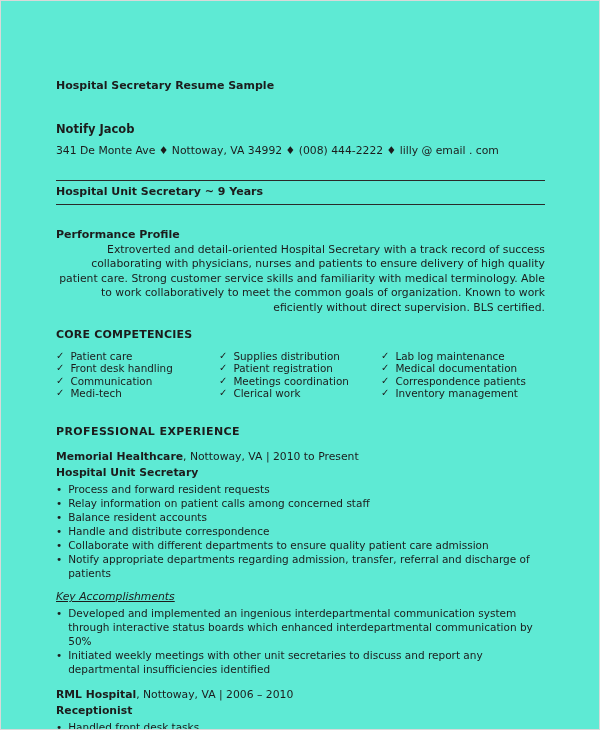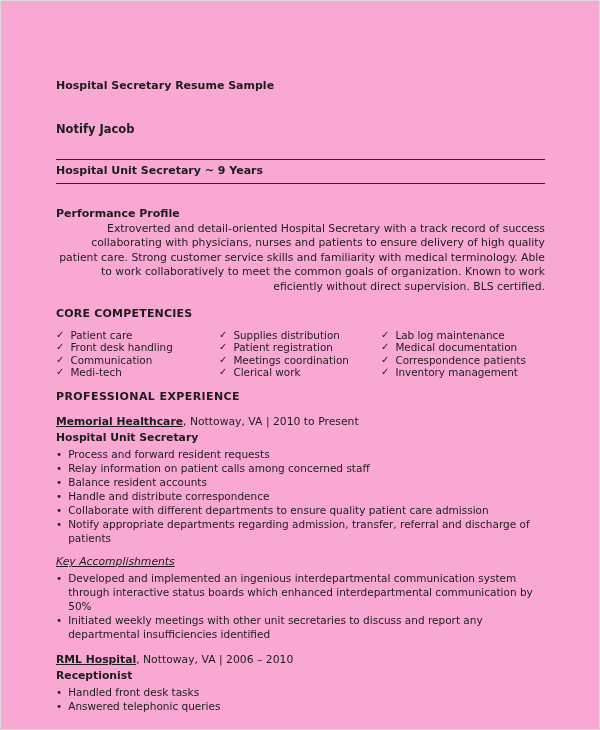--- a/index.html
+++ b/index.html
@@ -6,21 +6,21 @@
   html, body { background: #ffffff; }
   body {
     font-family: "DejaVu Sans", "Liberation Sans", sans-serif;
     color: #1c1c1c;
     width: 600px;
   }
   .page {
     width: 600px;
     height: 730px;
     border: 1px solid #d9d9d9;
-    background: #f9a8d4;
+    background: #5eead4;
     padding: 78px 54px 20px 55px;
     overflow: hidden;
   }
   .doc-title {
     font-size: 11px;
     font-weight: bold;
     line-height: 13px;
   }
   .candidate-name {
     font-size: 11.5px;
@@ -67,27 +67,27 @@
     display: flex;
     align-items: flex-start;
     gap: 6px;
     font-size: 10.4px;
     line-height: 12.3px;
   }
   .check {
     flex: 0 0 auto;
     font-size: 10px;
   }
-  .pe-heading { margin-top: 12px; letter-spacing: 0.4px; }
+  .pe-heading { margin-top: 26px; letter-spacing: 0.4px; }
   .job-header {
     font-size: 10.8px;
     line-height: 13px;
     margin-top: 12px;
   }
-  .employer { font-weight: bold; text-decoration: underline; }
+  .employer { font-weight: bold; }
   .job-title {
     font-size: 10.8px;
     font-weight: bold;
     line-height: 13px;
     margin-top: 3px;
   }
   .bullet-list { margin-top: 3px; }
   .bullet-row {
     display: flex;
     align-items: flex-start;
@@ -105,20 +105,21 @@
   }
 </style>
 </head>
 <body>
 
 <div class="page">
 
   <div class="doc-title">Hospital Secretary Resume Sample</div>
 
   <div class="candidate-name">Notify Jacob</div>
+  <div class="contact-line">341 De Monte Ave ♦ Nottoway, VA 34992 ♦ (008) 444-2222 ♦ lilly @ email . com</div>
 
   <div class="headline-box">
     <div class="headline">Hospital Unit Secretary ~ 9 Years</div>
   </div>
 
   <div class="section-heading pp-heading">Performance Profile</div>
   <p class="profile-text">Extroverted and detail-oriented Hospital Secretary with a track record of success collaborating with physicians, nurses and patients to ensure delivery of high quality patient care. Strong customer service skills and familiarity with medical terminology. Able to work collaboratively to meet the common goals of organization. Known to work eficiently without direct supervision. BLS certified.</p>
 
   <div class="section-heading cc-heading">CORE COMPETENCIES</div>
 

